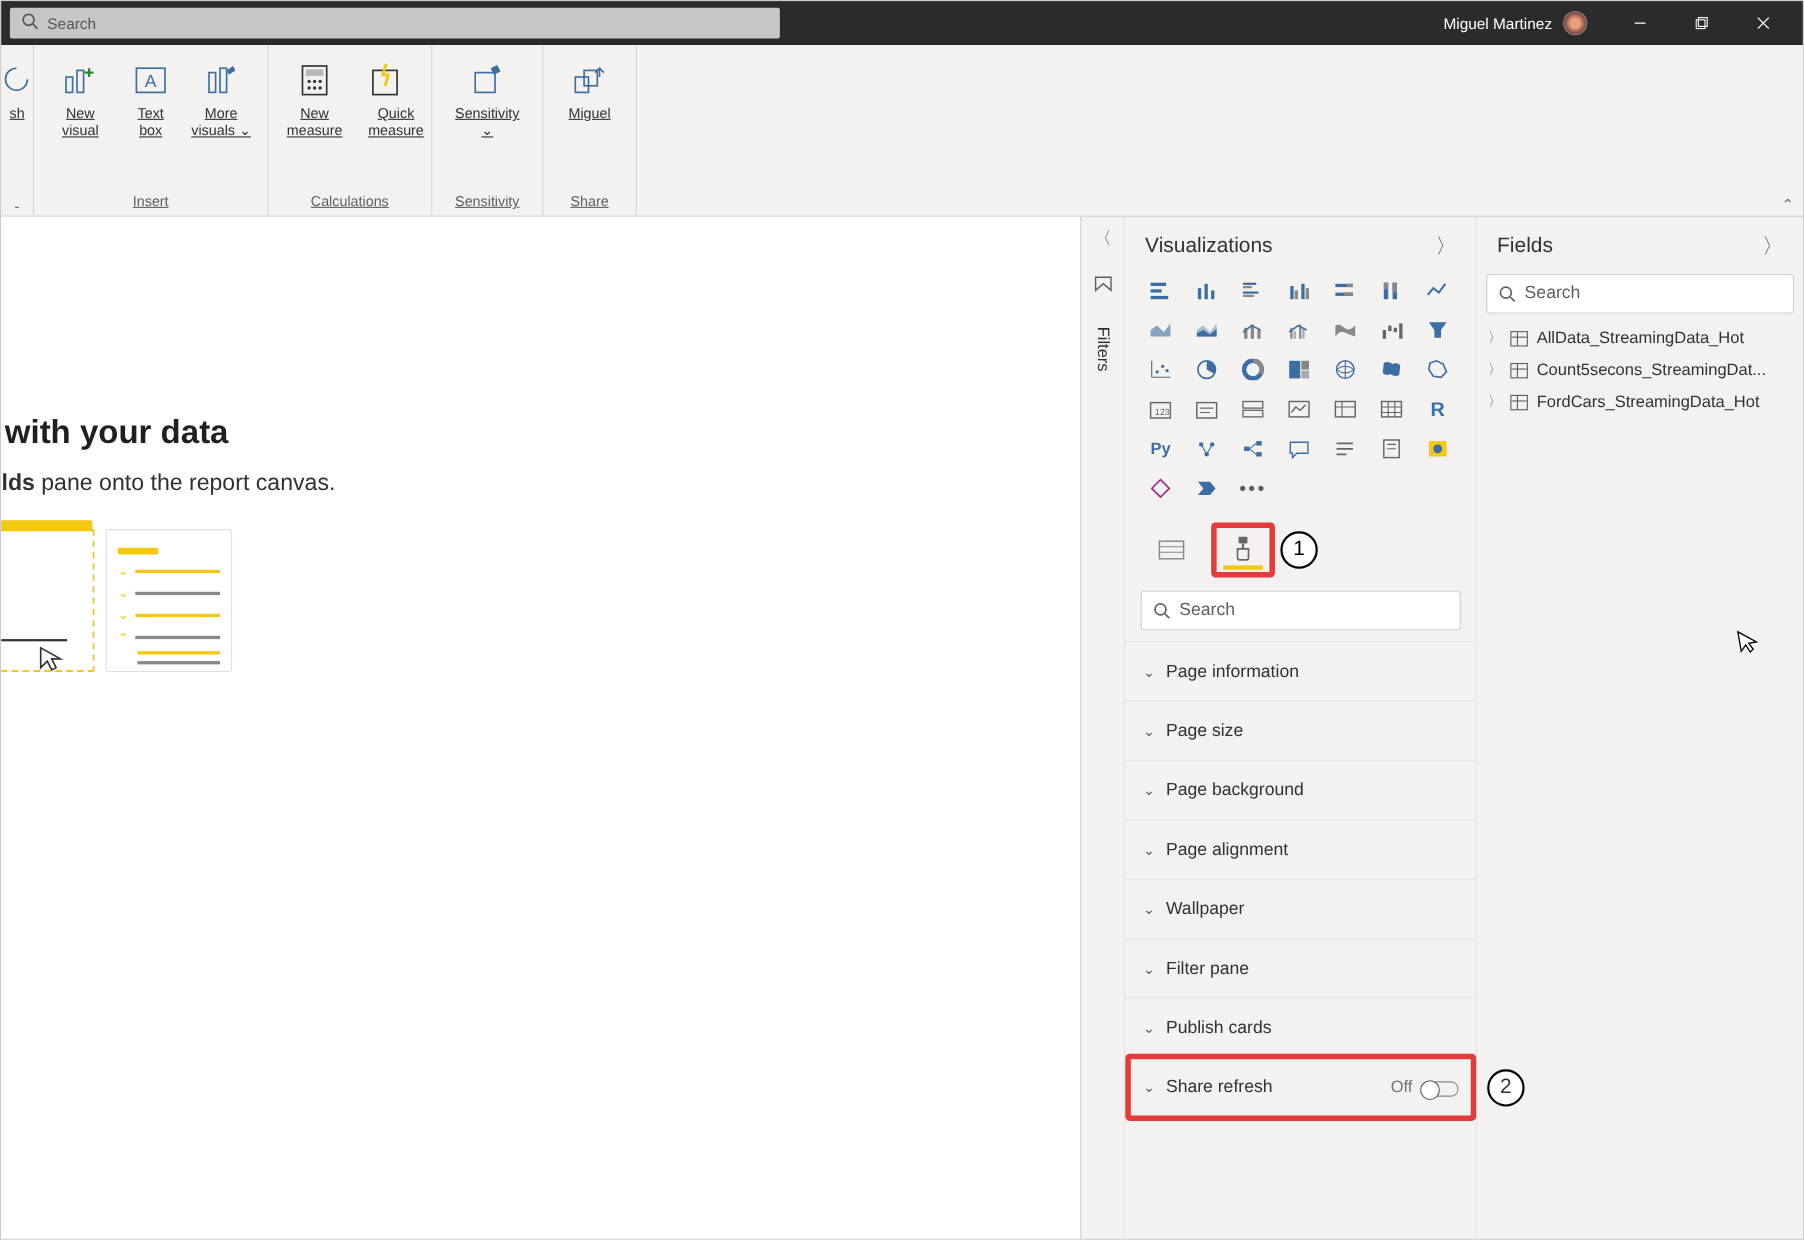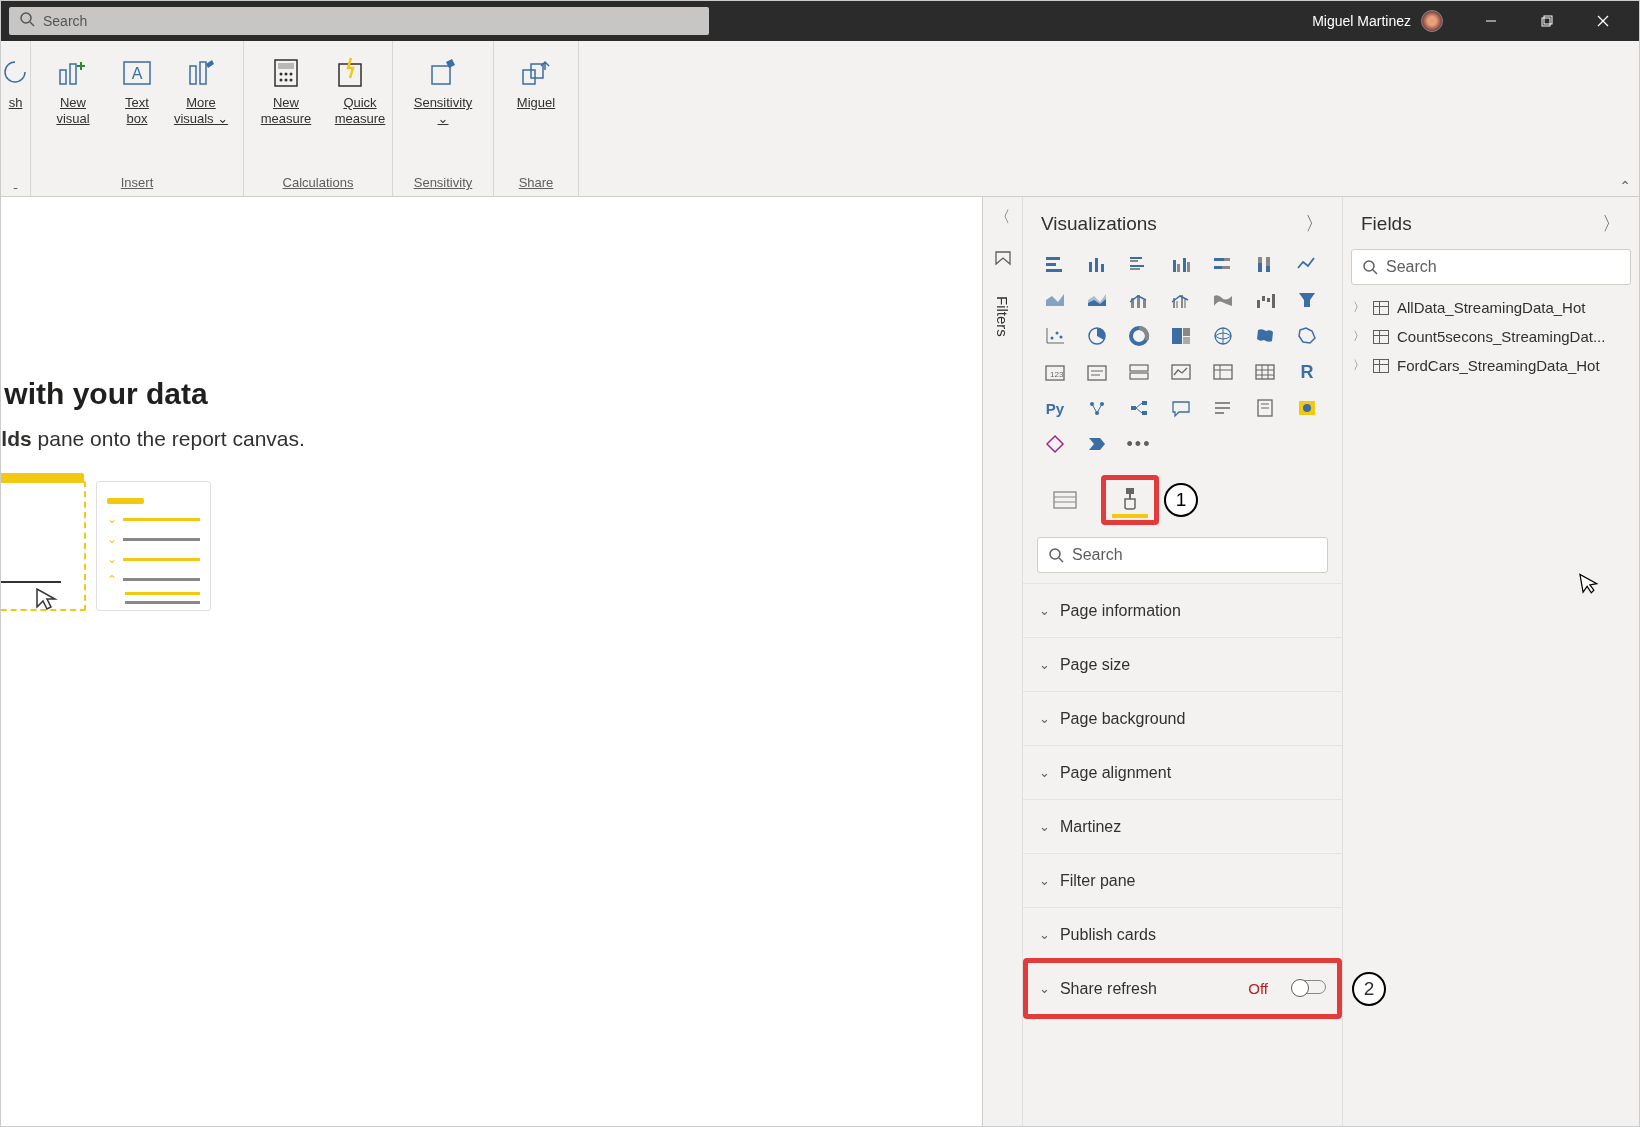--- a/index.html
+++ b/index.html
@@ -63,21 +63,21 @@
   .tab-btn { width: 36px; height: 36px; display: flex; align-items: center; justify-content: center; }
   .tab-btn.active { border-bottom: 4px solid #f2c811; }
   .callout-red { border: 5px solid #e33b3b; border-radius: 4px; position: relative; }
   .callout-num { position: absolute; right: -44px; top: 50%; transform: translateY(-50%); width: 34px; height: 34px; border: 2.5px solid #000; border-radius: 50%; background: #fff; display: flex; align-items: center; justify-content: center; font-size: 19px; font-weight: 400; }
 
   .viz-search { margin: 8px 14px 4px; background: #fff; border: 1px solid #d0cec9; border-radius: 3px; height: 36px; display: flex; align-items: center; padding: 0 10px; gap: 8px; color: #605e5c; font-size: 16px; }
 
   .format-list { display: flex; flex-direction: column; border-top: 1px solid #e5e3e0; margin-top: 6px; }
   .format-item { height: 54px; border-bottom: 1px solid #e5e3e0; display: flex; align-items: center; padding: 0 16px; gap: 10px; font-size: 16px; color: #323130; position: relative; }
   .format-item .chev { color: #605e5c; font-size: 13px; }
-  .toggle-wrap { margin-left: auto; display: flex; align-items: flex-start; gap: 24px; font-size: 15px; color: #b91c1c; }
+  .toggle-wrap { margin-left: auto; display: flex; align-items: flex-end; gap: 8px; font-size: 15px; color: #737373; }
   .toggle { width: 34px; height: 14px; border: 1.5px solid #888; border-radius: 8px; position: relative; }
   .toggle::before { content:""; position:absolute; left:-2px; top:-2px; width:16px; height:16px; border:1.5px solid #605e5c; border-radius:50%; background:#fff; }
   .refresh-callout { border: 5px solid #e33b3b; border-radius: 4px; position: absolute; left: 0; right: 0; top: -4px; bottom: -4px; pointer-events: none; }
 
   
   .fieldspanel { width: 296px; background: #f3f2f1; display: flex; flex-direction: column; }
   .fields-search { margin: 2px 8px 8px 8px; background: #fff; border: 1px solid #d0cec9; border-radius: 3px; height: 36px; display: flex; align-items: center; padding: 0 10px; gap: 8px; color: #605e5c; font-size: 16px; }
   .field-item { display: flex; align-items: center; gap: 8px; padding: 6px 10px; font-size: 15px; color: #323130; white-space: nowrap; overflow: hidden; text-overflow: ellipsis; }
   .field-item .tchev { color: #605e5c; font-size: 12px; }
   .tbl-icon { width: 16px; height: 14px; border: 1.5px solid #605e5c; position: relative; }
@@ -601,21 +601,21 @@
       <div class="format-item">
           <span class="chev">⌄</span>
           <span>Page background</span>
         </div>
       <div class="format-item">
           <span class="chev">⌄</span>
           <span>Page alignment</span>
         </div>
       <div class="format-item">
           <span class="chev">⌄</span>
-          <span>Martinez</span>
+          <span>Wallpaper</span>
         </div>
       <div class="format-item">
           <span class="chev">⌄</span>
           <span>Filter pane</span>
         </div>
       <div class="format-item">
           <span class="chev">⌄</span>
           <span>Publish cards</span>
         </div>
       <div class="format-item" style="position:relative;">

